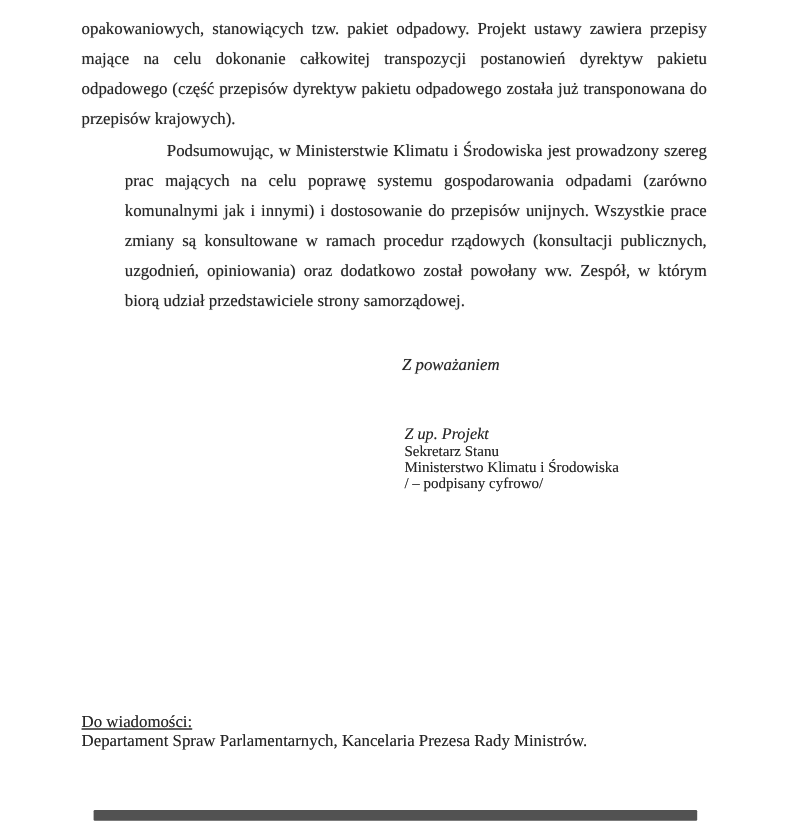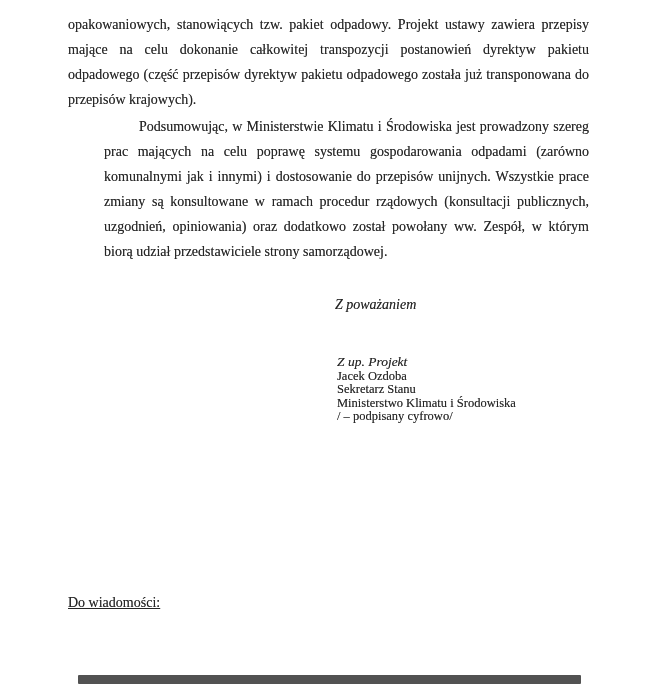--- a/index.html
+++ b/index.html
@@ -80,27 +80,27 @@
 
   <div class="body-text">
     <p class="para">opakowaniowych, stanowiących tzw. pakiet odpadowy. Projekt ustawy zawiera przepisy mające na celu dokonanie całkowitej transpozycji postanowień dyrektyw pakietu odpadowego (część przepisów dyrektyw pakietu odpadowego została już transponowana do przepisów krajowych).</p>
     <p class="para indent">Podsumowując, w Ministerstwie Klimatu i Środowiska jest prowadzony szereg prac mających na celu poprawę systemu gospodarowania odpadami (zarówno komunalnymi jak i innymi) i dostosowanie do przepisów unijnych. Wszystkie prace zmiany są konsultowane w ramach procedur rządowych (konsultacji publicznych, uzgodnień, opiniowania) oraz dodatkowo został powołany ww. Zespół, w którym biorą udział przedstawiciele strony samorządowej.</p>
   </div>
 
   <div class="closing">Z poważaniem</div>
 
   <div class="signature">
     <div class="sig-line italic">Z up. Projekt</div>
-    <div class="sig-line">Jacek Ozdoba</div>
     <div class="sig-line">Sekretarz Stanu</div>
     <div class="sig-line">Ministerstwo Klimatu i Środowiska</div>
     <div class="sig-line">/ – podpisany cyfrowo/</div>
   </div>
 
   <div class="footer">
     <div class="cc-label">Do wiadomości:</div>
+    <div class="cc-recipients">Departament Spraw Parlamentarnych, Kancelaria Prezesa Rady Ministrów.</div>
   </div>
 
   <div class="hscrollbar">
     <div class="hthumb"></div>
   </div>
 
 </div>
 
 </body></html>

